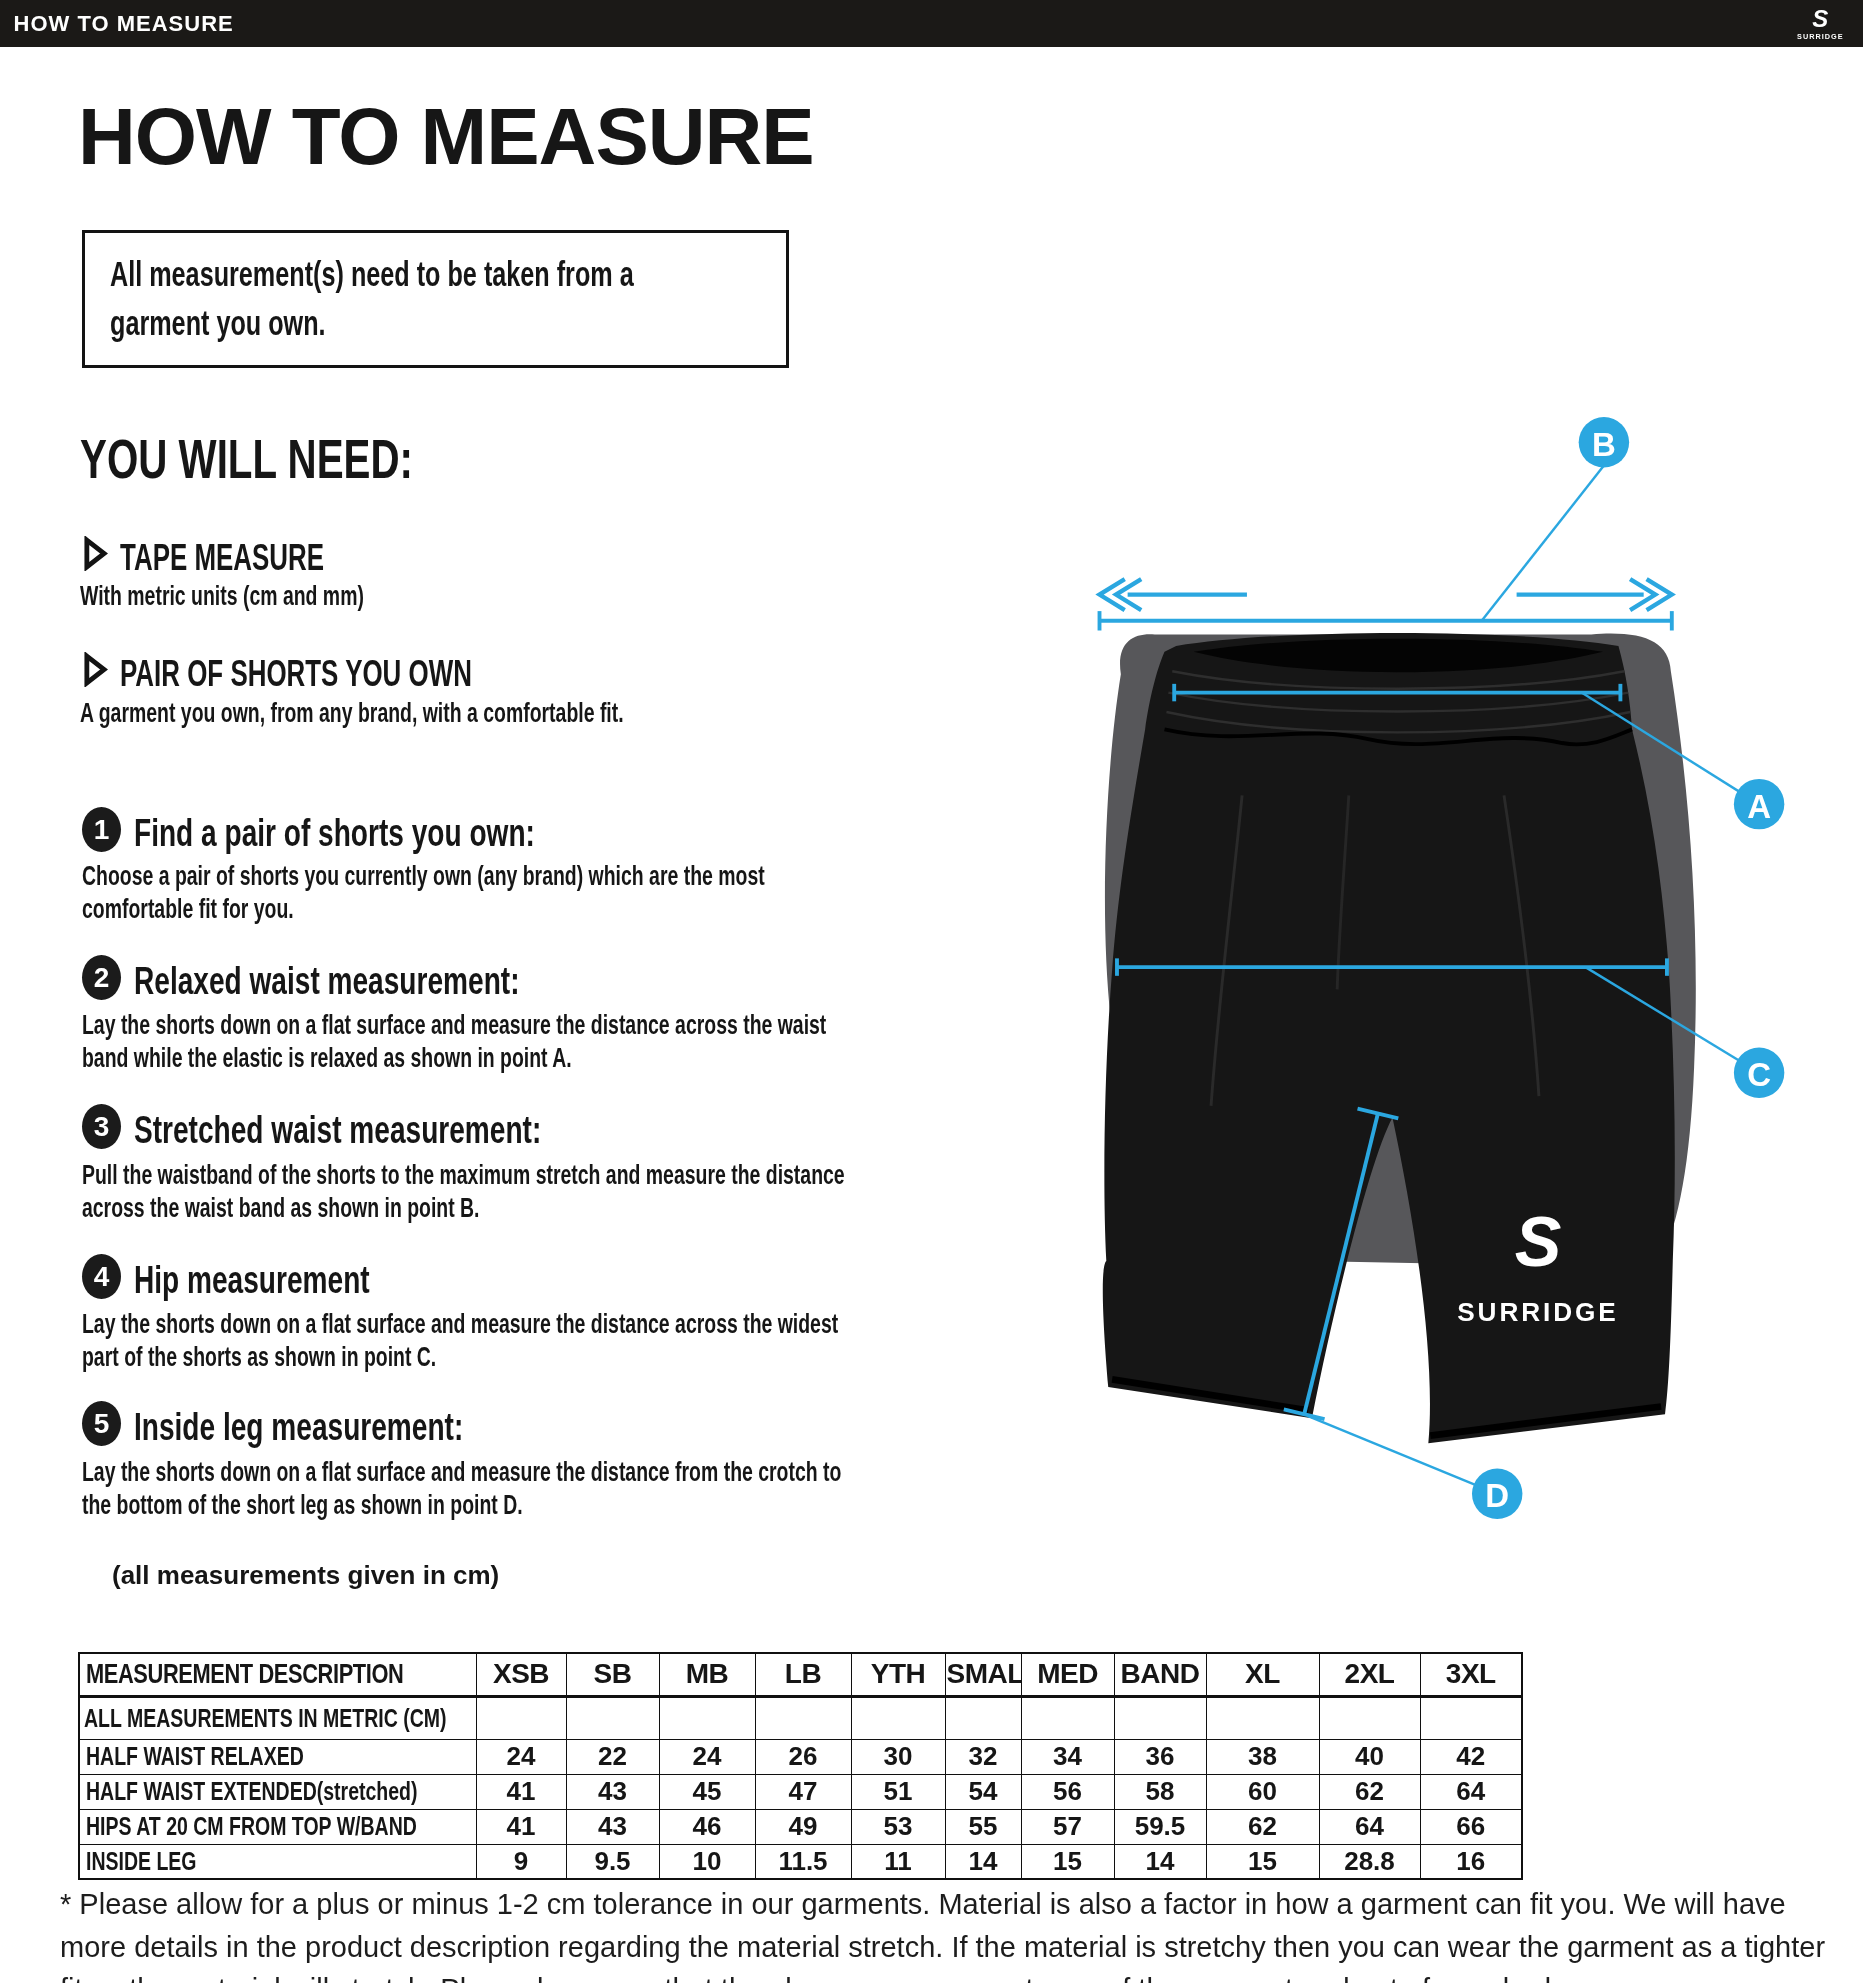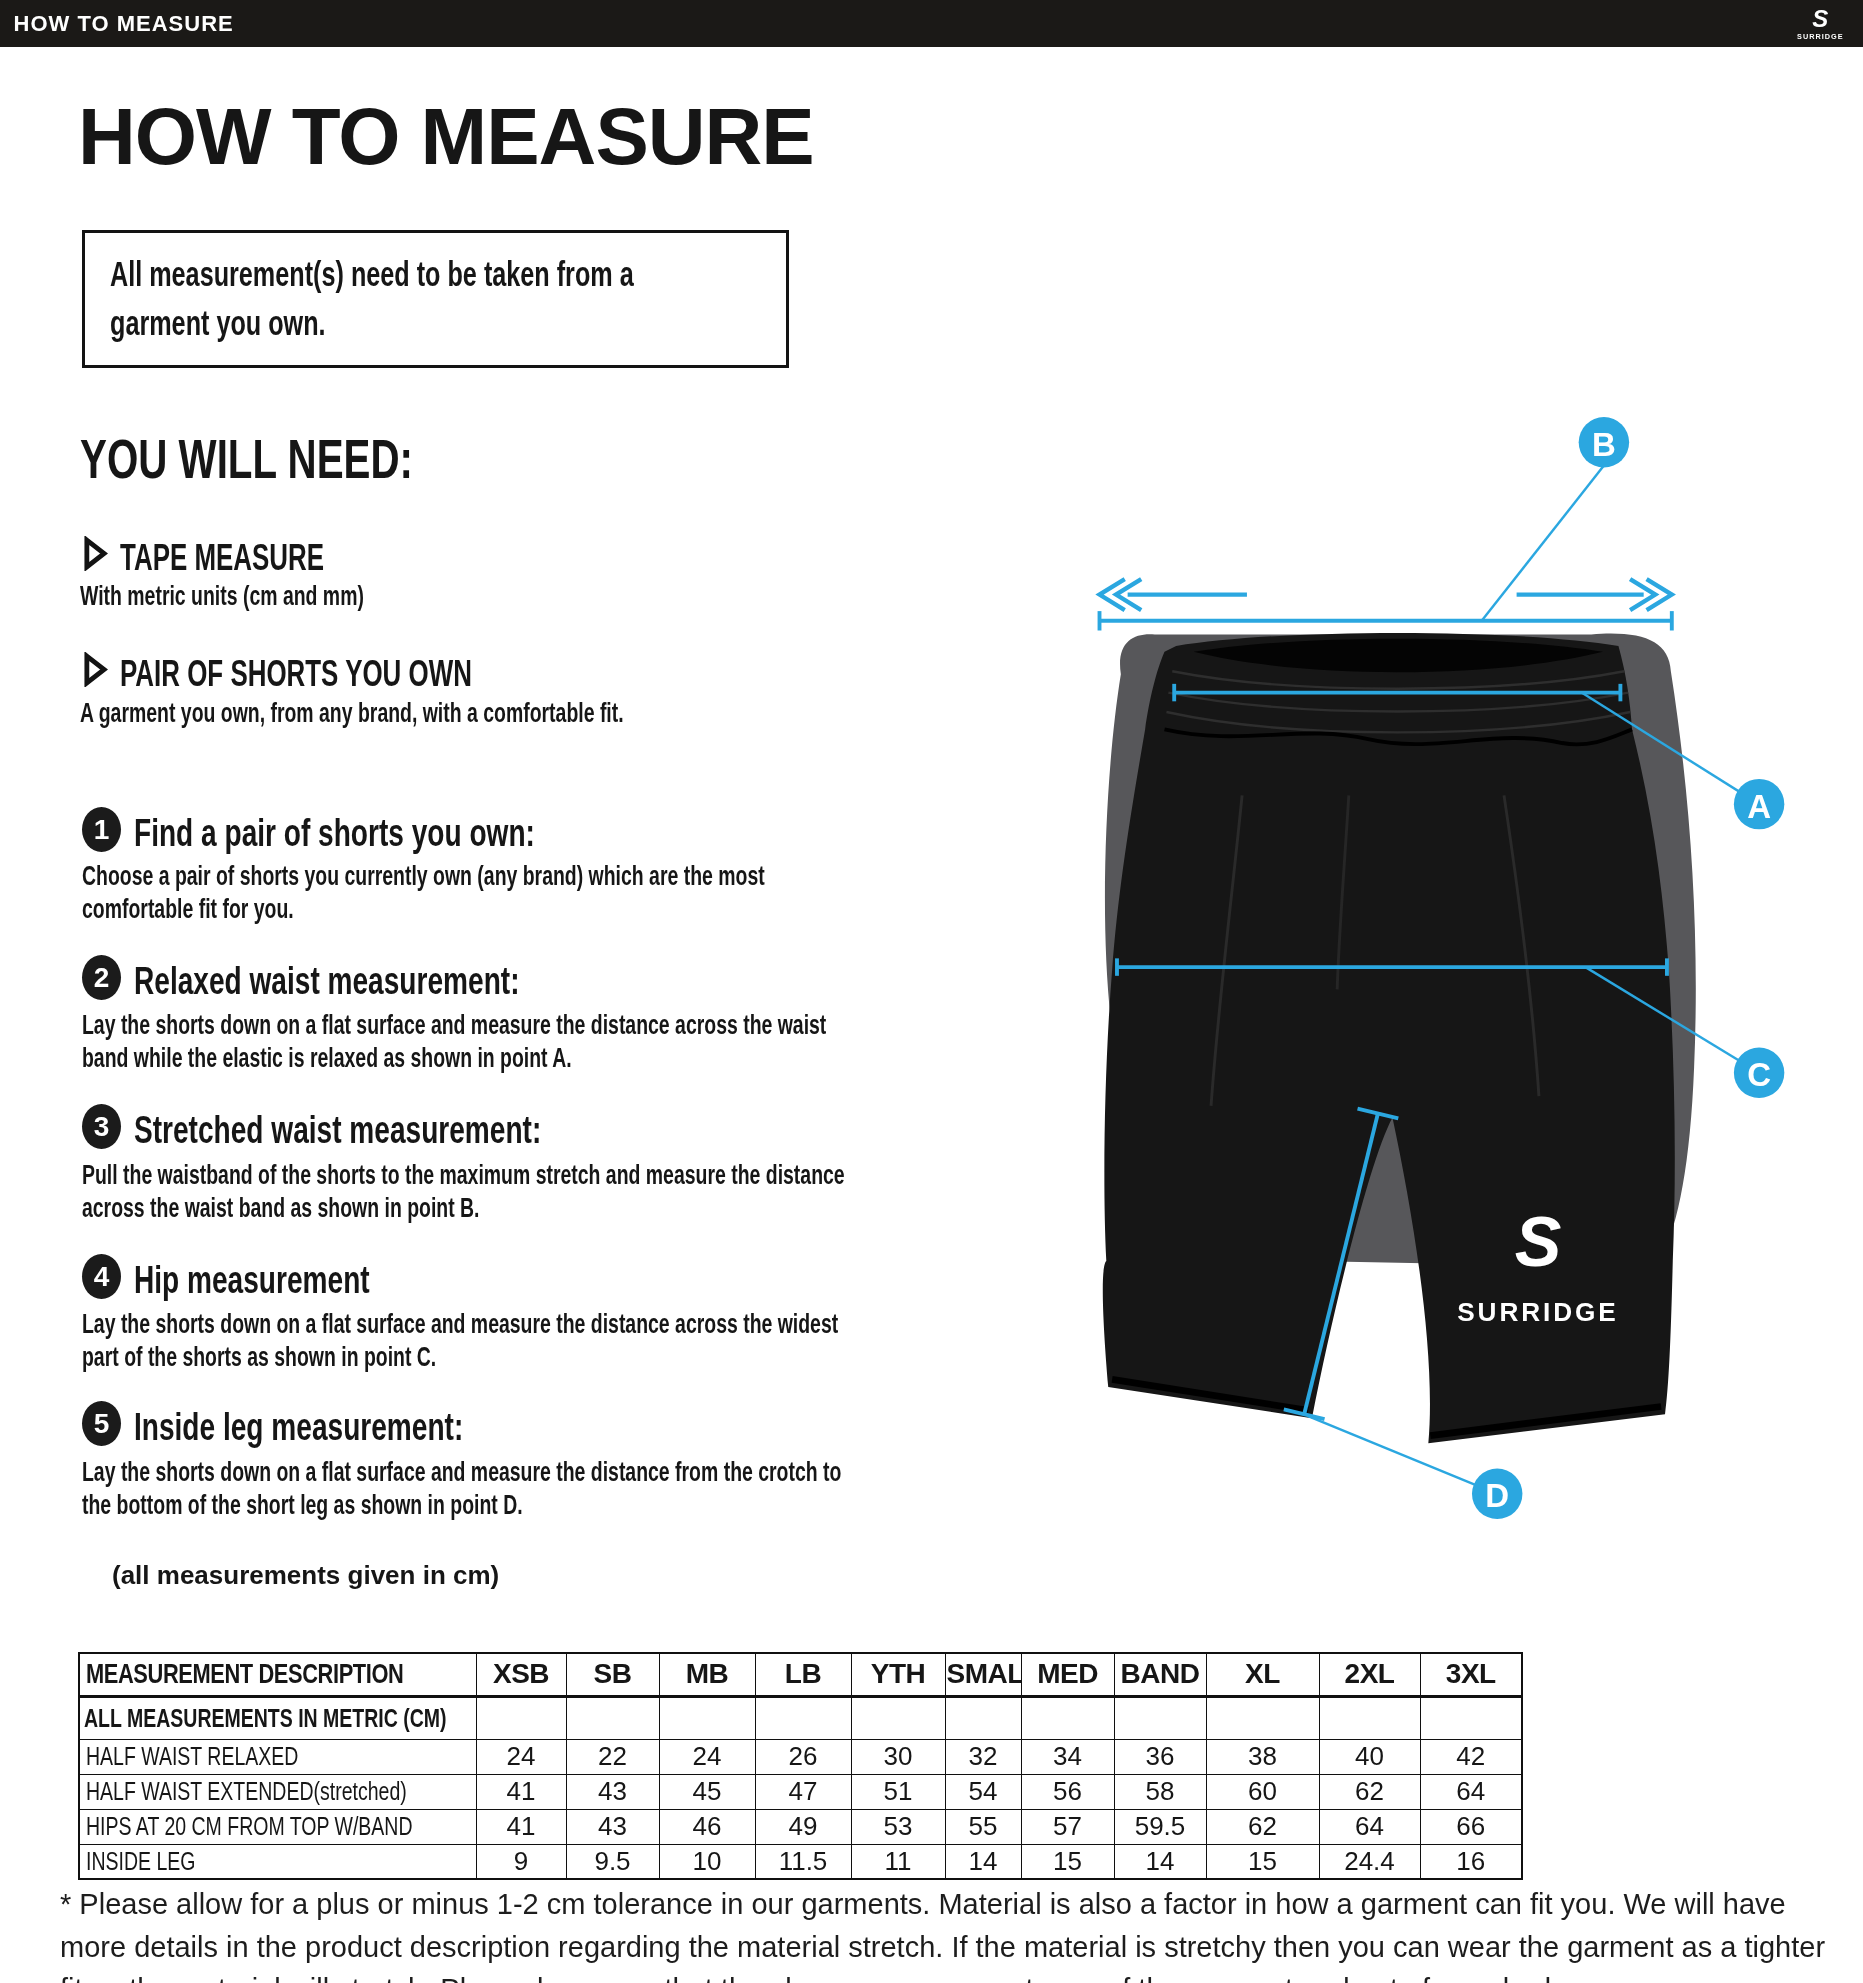--- a/index.html
+++ b/index.html
@@ -30,21 +30,21 @@
   
   .sc-head{left:82px;top:1560px;display:flex;align-items:baseline;}
   .sc-title{font-size:46px;font-weight:bold;letter-spacing:-1px;}
   .sc-sub{font-size:26px;font-weight:bold;margin-left:30px;}
   table.size{position:absolute;left:78px;top:1652px;width:1443px;border-collapse:collapse;table-layout:fixed;
              border:2.9px solid #101010;}
   table.size th,table.size td{border:1.9px solid #101010;box-sizing:border-box;overflow:hidden;white-space:nowrap;}
   tr.hdr th{font-size:28px;font-weight:bold;height:43px;letter-spacing:-0.5px;border-bottom:3.9px solid #101010;text-align:center;}
   tr.hdr th.desc{text-align:left;padding-left:5.8px;}
   tr.note td{height:43px;font-size:25px;font-weight:bold;text-align:left;padding-left:4px;}
-  tr.data td{height:35px;font-size:26px;text-align:center;font-weight:normal;}
+  tr.data td{height:35px;font-size:26px;text-align:center;font-weight:bold;}
   tr.data td.lbl{text-align:left;padding-left:5.8px;font-size:25px;}
   .cx{display:inline-block;transform:scaleX(0.78);transform-origin:0 50%;}
   
   .footnote{left:60px;top:1883px;width:1790px;font-size:29px;line-height:1.47;color:#1d1d1d;font-weight:normal;}
   
   .diagram{left:1048px;top:388px;width:815px;height:1164px;}
   svg text{font-family:"Liberation Sans",sans-serif;}
 </style>
 </head>
 <body>
@@ -269,20 +269,20 @@
     <td class="lbl"><span class="cx">INSIDE LEG</span></td>
     <td>9</td>
     <td>9.5</td>
     <td>10</td>
     <td>11.5</td>
     <td>11</td>
     <td>14</td>
     <td>15</td>
     <td>14</td>
     <td>15</td>
-    <td>24.4</td>
+    <td>28.8</td>
     <td>16</td>
   </tr>
 </tbody>
   </table>
 
 <div class="abs footnote">* Please allow for a plus or minus 1-2 cm tolerance in our garments. Material is also a factor in how a garment can fit you. We will have more details in the product description regarding the material stretch.  If the material is stretchy then you can wear the garment as a tighter fit as the material will stretch.  Please be aware that the above measurements are of the garment and not of your body.</div>
 
 
 </body></html>

